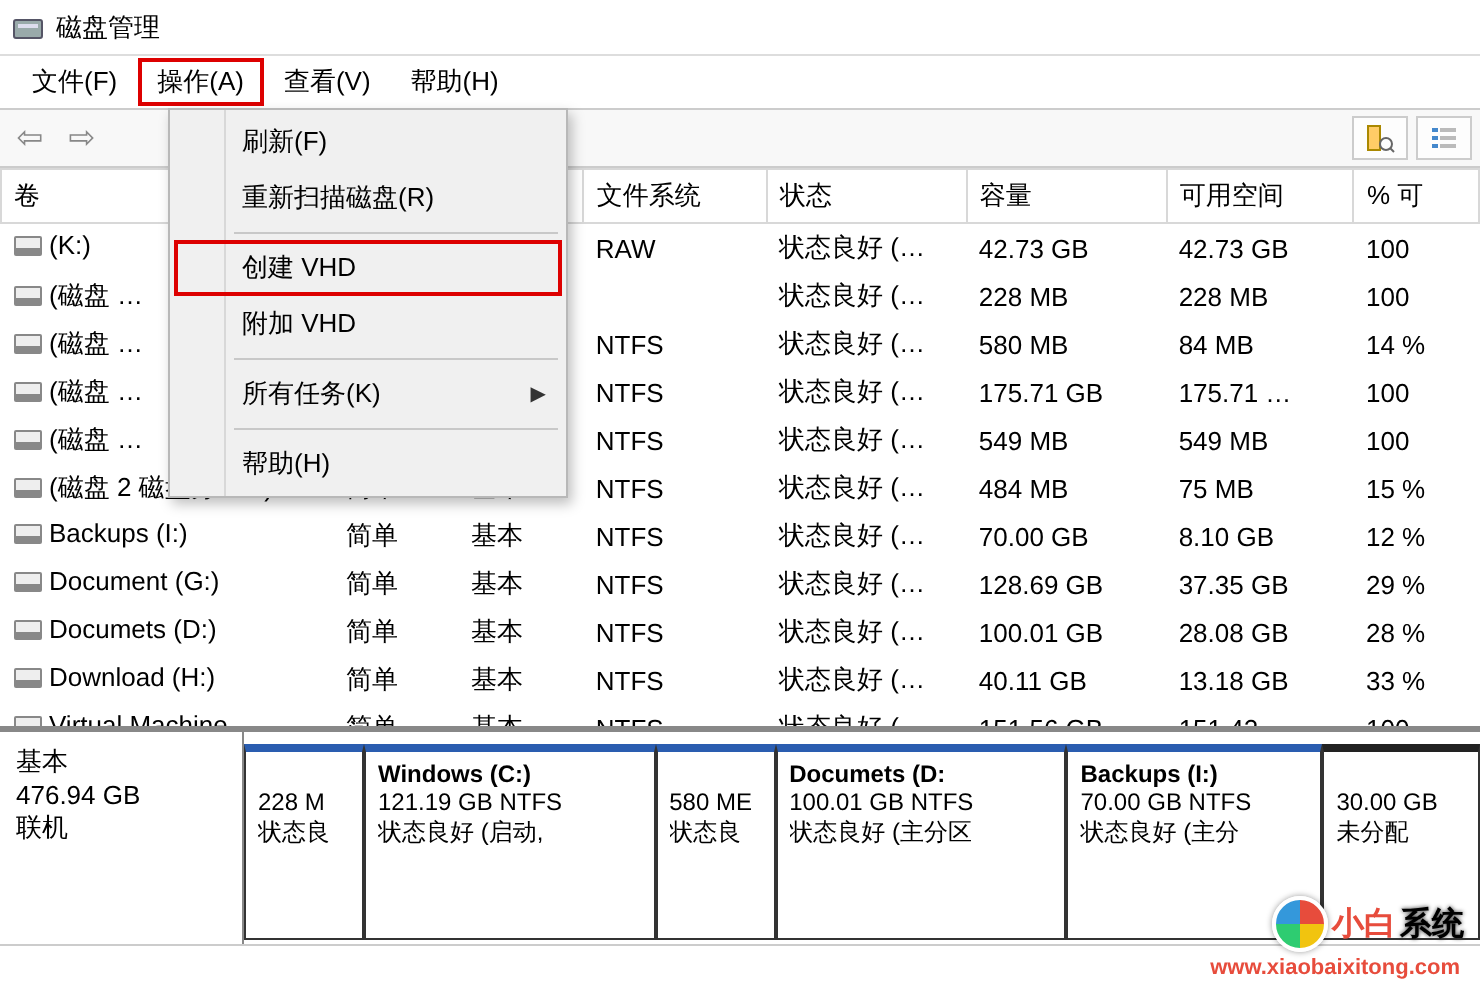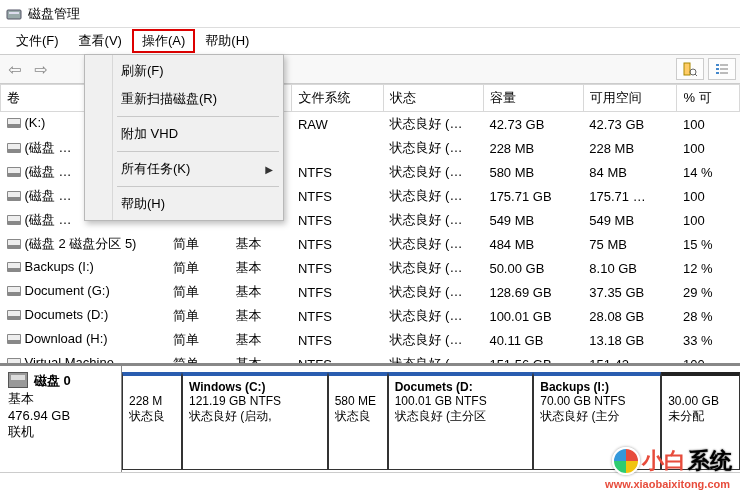--- a/index.html
+++ b/index.html
@@ -32,43 +32,43 @@
 .diskhdr { width: 122px; padding: 6px 8px; border-right: 1px solid #888; }
 .diskhdr .dname { font-weight:700; }
 .diskhdr .drow { display:flex; align-items:center; gap:6px; }
 .diskhdr .dicn { width:20px; height:16px; background:#999; border:1px solid #555; position:relative; margin-bottom:2px; }
 .diskhdr .dicn::after { content:''; position:absolute; inset:2px 2px 7px 2px; background:#ddd; }
 .parts { display:flex; flex:1; overflow:hidden; }
 .part { border: 1px solid #333; border-top: 4px solid #2a5db0; margin: 6px 0; padding: 4px 6px; font-size: 12px; min-width:60px; overflow:hidden; }
 .part .pname { font-weight:700; white-space:nowrap; }
 .part .pline { white-space:nowrap; overflow:hidden; text-overflow:ellipsis; }
 .footerbar { position:absolute; bottom:0; left:0; right:0; height:28px; background:#fff; border-top:1px solid #ccc; }
-.watermark { position:absolute; right:8px; bottom:24px; font-size:22px; font-weight:700; pointer-events:none; display:flex; align-items:center; gap:2px; }
+.watermark { position:absolute; right:8px; bottom:24px; font-size:16px; font-weight:700; pointer-events:none; display:flex; align-items:center; gap:2px; }
 .wm-logo { width:28px; height:28px; border-radius:50%; background: conic-gradient(#e74c3c 0 90deg,#f1c40f 90deg 180deg,#2ecc71 180deg 270deg,#3498db 270deg 360deg); border:2px solid #fff; box-shadow:0 0 3px rgba(0,0,0,.4); }
 .wm-t1 { color:#e74c3c; }
 .wm-t2 { color:#000000; text-shadow:0 0 2px #333; }
 .wm-url { position:absolute; right:10px; bottom:10px; font-size:11px; color:#e74c3c; font-weight:700; }
 </style>
 </head>
 <body>
 
 <div class="titlebar">
   <span class="icon">
     <svg width="16" height="16" viewBox="0 0 16 16">
         <rect x="1" y="4" width="14" height="9" rx="1" fill="#9aa" stroke="#556"></rect>
         <rect x="3" y="6" width="10" height="2" fill="#dde"></rect>
       </svg>
   </span>
   <span>磁盘管理</span>
 </div>
 
 <div class="menubar">
   <div class="item">文件(F)</div>
+  <div class="item hl">操作(A)</div>
   <div class="item">查看(V)</div>
-  <div class="item hl">操作(A)</div>
   <div class="item">帮助(H)</div>
 </div>
 
 <div class="toolbar">
   <div class="nav">
     <div class="arrow">⇦</div>
     <div class="arrow">⇨</div>
   </div>
   <div class="mid"></div>
   <div class="rbtn">
@@ -88,20 +88,21 @@
         <rect x="6" y="11" width="8" height="2" fill="#bbb"></rect>
       </svg>
   </div>
 </div>
 
 <div class="dropdown">
   <div class="gutter"></div>
   <div class="mitem">刷新(F)</div>
   <div class="mitem">重新扫描磁盘(R)</div>
   <div class="sep"></div>
+  <div class="mitem hl">创建 VHD</div>
   <div class="mitem">附加 VHD</div>
   <div class="sep"></div>
   <div class="mitem"><span>所有任务(K)</span><span class="sub">▶</span></div>
   <div class="sep"></div>
   <div class="mitem">帮助(H)</div>
 </div>
 
 <div class="gridwrap">
 <table class="grid">
   <colgroup>
@@ -207,21 +208,21 @@
         </tr>
         <tr>
           <td class="first">
             <span class="diskicn"></span>
             <span>Backups (I:)</span>
           </td>
           <td>简单</td>
           <td>基本</td>
           <td>NTFS</td>
           <td>状态良好 (…</td>
-          <td>50.00 GB</td>
+          <td>70.00 GB</td>
           <td>8.10 GB</td>
           <td>12 %</td>
         </tr>
         <tr>
           <td class="first">
             <span class="diskicn"></span>
             <span>Document (G:)</span>
           </td>
           <td>简单</td>
           <td>基本</td>
@@ -270,24 +271,20 @@
           <td>151.42 …</td>
           <td>100</td>
         </tr>
       </tbody>
 </table>
 <div class="bar" style="bottom:0"></div>
 </div>
 
 <div class="lowerpane">
   <div class="diskhdr">
-    <div class="drow">
-        <span class="dicn"></span>
-        <span class="dname">磁盘 0</span>
-      </div>
     <div>基本</div>
     <div>476.94 GB</div>
     <div>联机</div>
   </div>
   <div class="parts" id="parts">
       <div class="part" style="width: 48px;">
         <div class="pname">&nbsp;</div>
         <div class="pline">228 M</div>
         <div class="pline">状态良</div>
       </div>

